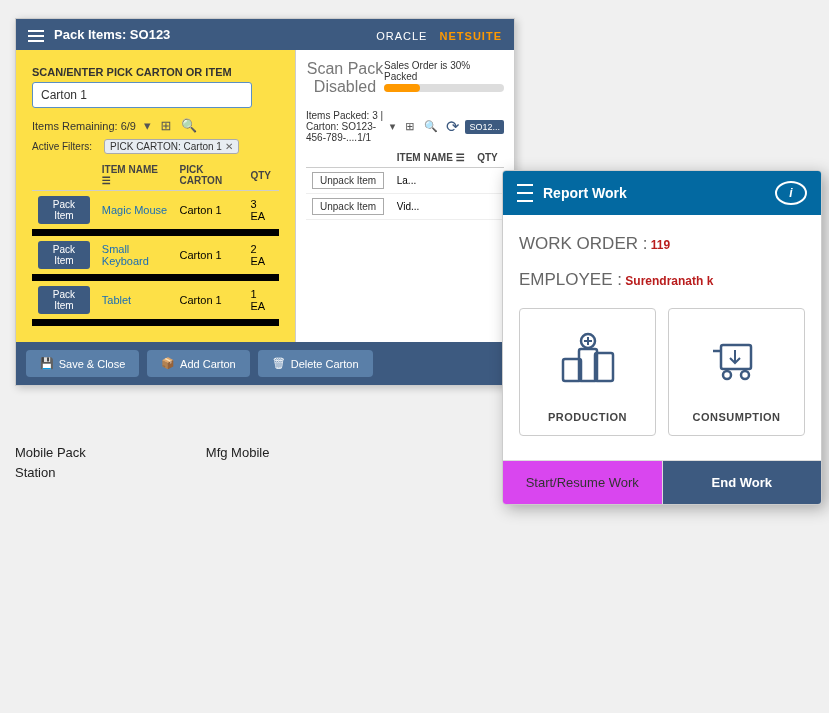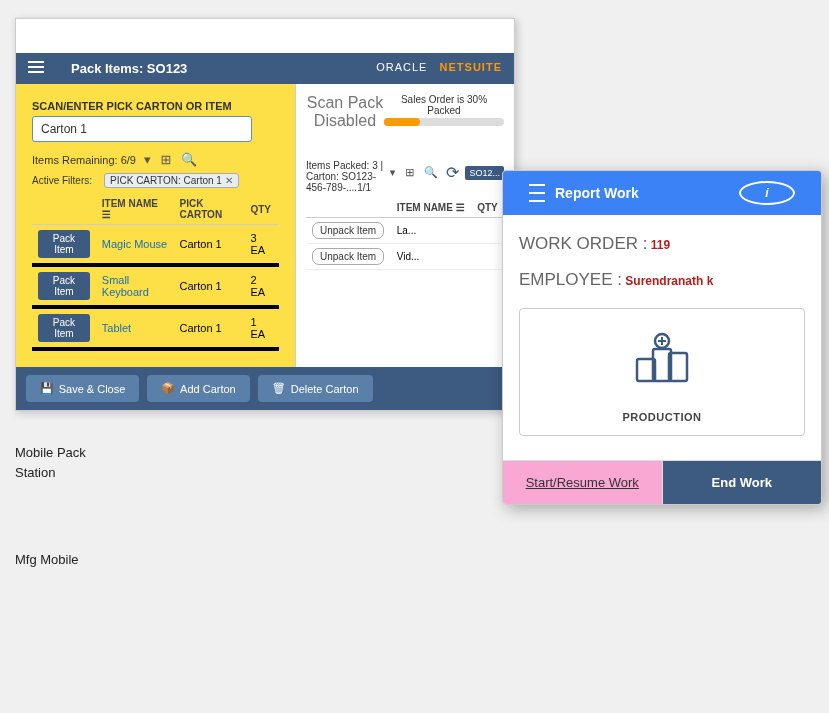--- a/index.html
+++ b/index.html
@@ -21,25 +21,24 @@
       background: #fff;
       border: 1px solid #ccc;
       box-shadow: 2px 2px 8px rgba(0,0,0,0.2);
     }
 
     .pack-header {
       background: #3d5a80;
       color: #fff;
       padding: 8px 12px;
       display: flex;
-      align-items: flex-start;
-      gap: 27px;
+      align-items: flex-end;
+      gap: 10px;
       font-size: 13px;
       font-weight: bold;
-      margin-top: 34px;
     }
 
     .hamburger-icon {
       display: flex;
       flex-direction: column;
       gap: 3px;
       cursor: pointer;
     }
     .hamburger-icon span {
       display: block;
@@ -134,21 +133,21 @@
       text-align: left;
       padding: 4px 6px;
       color: #444;
       font-weight: bold;
       border-bottom: 1px solid #ccc;
       font-size: 10px;
     }
 
     .left-table td {
       padding: 5px 6px;
-      border-bottom: 4px solid #000000;
+      border-bottom: 7px solid #000000;
       vertical-align: middle;
     }
 
     .pack-btn {
       background: #3d5a80;
       color: #fff;
       border: none;
       border-radius: 3px;
       padding: 3px 8px;
       font-size: 10px;
@@ -180,22 +179,22 @@
     }
 
     
     .scan-pack-disabled {
       font-size: 16px;
       color: #777;
       text-align: center;
     }
 
     .progress-section {
-      text-align: center;
-      margin-bottom: 20px;
+      text-align: left;
+      margin-bottom: 12px;
     }
 
     .progress-label {
       font-size: 10px;
       color: #333;
       margin-bottom: 2px;
     }
 
     .progress-bar-bg {
       background: #ddd;
@@ -214,21 +213,20 @@
     .right-top {
       display: flex;
       align-items: flex-start;
       justify-content: space-between;
       margin-bottom: 6px;
     }
 
     .items-packed-label {
       font-size: 10px;
       color: #333;
-      margin-top: 8px;
     }
 
     .right-icons {
       display: flex;
       gap: 6px;
       align-items: center;
     }
 
     .right-table {
       width: 100%;
@@ -248,21 +246,21 @@
     .right-table td {
       padding: 4px 6px;
       border-bottom: 1px solid #eee;
       font-size: 10px;
     }
 
     .unpack-btn {
       background: #fff;
       color: #333;
       border: 1px solid #aaa;
-      border-radius: 7px;
+      border-radius: 0;
       padding: 2px 7px;
       font-size: 10px;
       cursor: pointer;
     }
 
     
     .bottom-bar {
       background: #3d5a80;
       padding: 8px 10px;
       display: flex;
@@ -293,23 +291,23 @@
       left: 502px;
       width: 320px;
       background: #fff;
       border: 1px solid #ccc;
       box-shadow: 4px 4px 16px rgba(0,0,0,0.3);
       border-radius: 4px;
       overflow: hidden;
     }
 
     .modal-header {
-      background: #3b82f6;
+      background: #0369a1;
       color: #fff;
-      padding: 10px 26px;
+      padding: 10px 14px;
       display: flex;
       align-items: center;
       gap: 10px;
       font-size: 14px;
       font-weight: bold;
     }
 
     .modal-header .info-icon {
       margin-left: auto;
       width: 20px;
@@ -388,40 +386,38 @@
     .footer-btn {
       flex: 1;
       padding: 14px;
       font-size: 13px;
       border: none;
       cursor: pointer;
       font-weight: normal;
     }
 
     .footer-btn.start {
-      background: #f9a8d4;
+      background: #d946ef;
       color: #333;
       border-right: 1px solid #ddd;
-      text-decoration: underline;
     }
 
     .footer-btn.end {
       background: #3d5a80;
       color: #fff;
       font-weight: bold;
     }
 
     
     .caption-labels {
       position: absolute;
       top: 443px;
       left: 15px;
       display: flex;
-      gap: 68px;
-      flex-direction: column;
+      gap: 120px;
     }
 
     .caption-label {
       font-size: 13px;
       color: #222;
       line-height: 1.5;
     }
 
     
     .so-ref {
@@ -602,20 +598,35 @@
           <rect x="5" y="30" width="18" height="22" rx="2" stroke="#3d5a80" stroke-width="2.5" fill="none"></rect>
           <rect x="21" y="20" width="18" height="32" rx="2" stroke="#3d5a80" stroke-width="2.5" fill="none"></rect>
           <rect x="37" y="24" width="18" height="28" rx="2" stroke="#3d5a80" stroke-width="2.5" fill="none"></rect>
           <circle cx="30" cy="12" r="7" stroke="#3d5a80" stroke-width="2.5" fill="none"></circle>
           <line x1="30" y1="8" x2="30" y2="16" stroke="#3d5a80" stroke-width="2"></line>
           <line x1="26" y1="12" x2="34" y2="12" stroke="#3d5a80" stroke-width="2"></line>
         </svg>
         <span class="card-label">PRODUCTION</span>
       </div>
 
+      <div class="modal-card">
+        <svg class="card-icon" viewBox="0 0 60 60" fill="none" xmlns="http://www.w3.org/2000/svg">
+
+          <rect x="14" y="16" width="30" height="24" rx="2" stroke="#3d5a80" stroke-width="2.5" fill="none"></rect>
+
+          <line x1="6" y1="22" x2="14" y2="22" stroke="#3d5a80" stroke-width="2.5"></line>
+
+          <circle cx="20" cy="46" r="4" stroke="#3d5a80" stroke-width="2.5" fill="none"></circle>
+          <circle cx="38" cy="46" r="4" stroke="#3d5a80" stroke-width="2.5" fill="none"></circle>
+
+          <line x1="28" y1="21" x2="28" y2="34" stroke="#3d5a80" stroke-width="2"></line>
+          <polyline points="23,29 28,34 33,29" stroke="#3d5a80" stroke-width="2" fill="none"></polyline>
+        </svg>
+        <span class="card-label">CONSUMPTION</span>
+      </div>
     </div>
   </div>
 
   <div class="modal-footer">
     <button class="footer-btn start">Start/Resume Work</button>
     <button class="footer-btn end">End Work</button>
   </div>
 </div>
 
 <div class="caption-labels">

